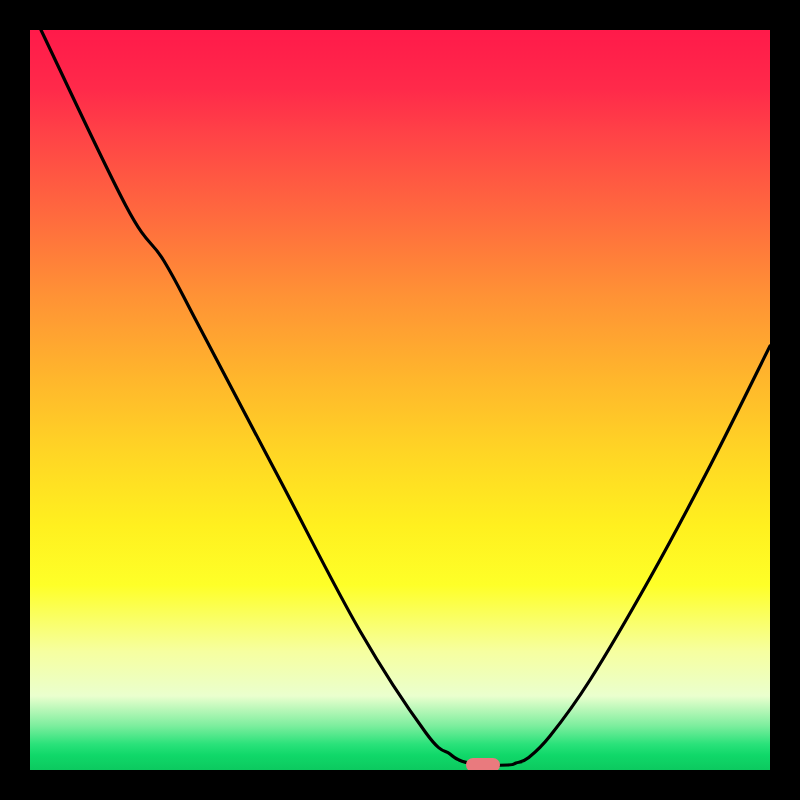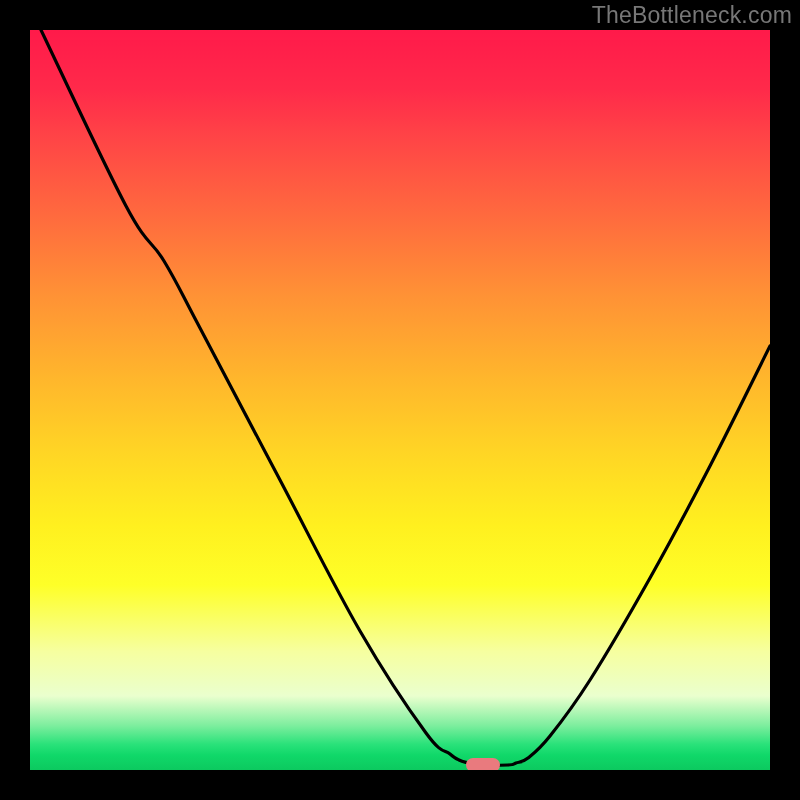--- a/index.html
+++ b/index.html
@@ -76,14 +76,13 @@
   <div class="plot-area">
     <div class="gradient-bg"></div>
 
     <svg class="curve-layer" viewBox="0 0 740 740" preserveAspectRatio="none">
       <path id="curve-path" d="M 11 0 C 26.3 31.7, 73.9 134.4, 96 176 C 118.1 217.6, 120.7 209.0, 134 231 C 147.3 253.0, 149.1 258.6, 170 298 C 190.9 337.4, 221.2 395.5, 250 450 C 278.8 504.5, 303.7 555.5, 330 601 C 356.3 646.5, 379.8 680.9, 396 703 C 412.2 725.1, 414.1 719.1, 420 724 C 425.9 728.9, 425.8 728.4, 429 730 C 432.2 731.6, 434.9 732.1, 438 733 C 441.1 733.9, 438.8 734.6, 446 735 C 453.2 735.4, 470.8 735.4, 478 735 C 485.2 734.6, 482.4 734.3, 486 733 C 489.6 731.7, 491.9 732.9, 498 728 C 504.1 723.1, 508.8 720.0, 520 706 C 531.2 692.0, 542.0 678.4, 560 650 C 578.0 621.6, 598.4 586.5, 620 548 C 641.6 509.5, 658.4 477.8, 680 436 C 701.6 394.2, 729.2 337.6, 740 316" fill="none" stroke="#000" stroke-width="3.2" stroke-linejoin="round" stroke-linecap="round"></path>
     </svg>
 
     <div id="marker" class="salmon-marker" style="left: 436px; top: 728px; width: 34px; height: 14px;"></div>
   </div>
 
-  <div class="watermark">TheBottleneck.com</div>
 </div>
 
 </body></html>

